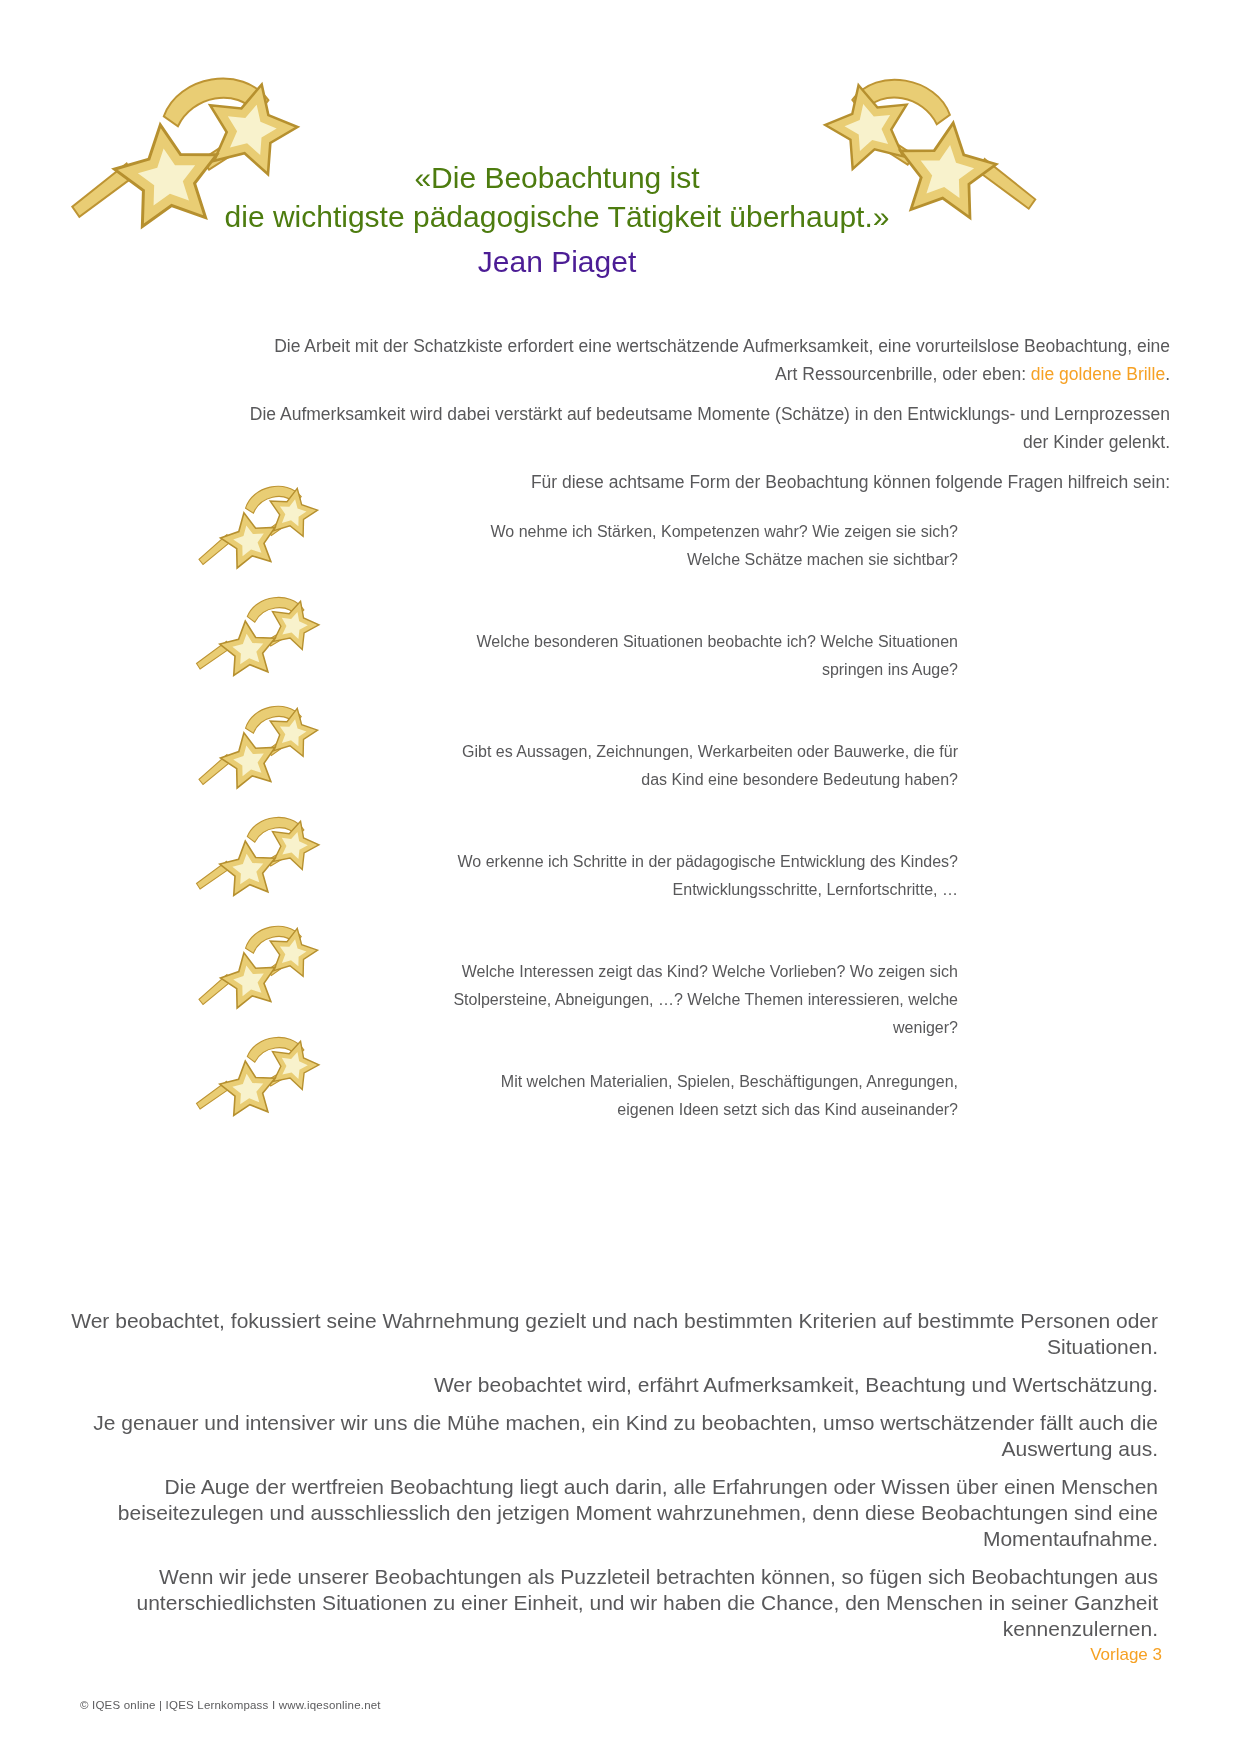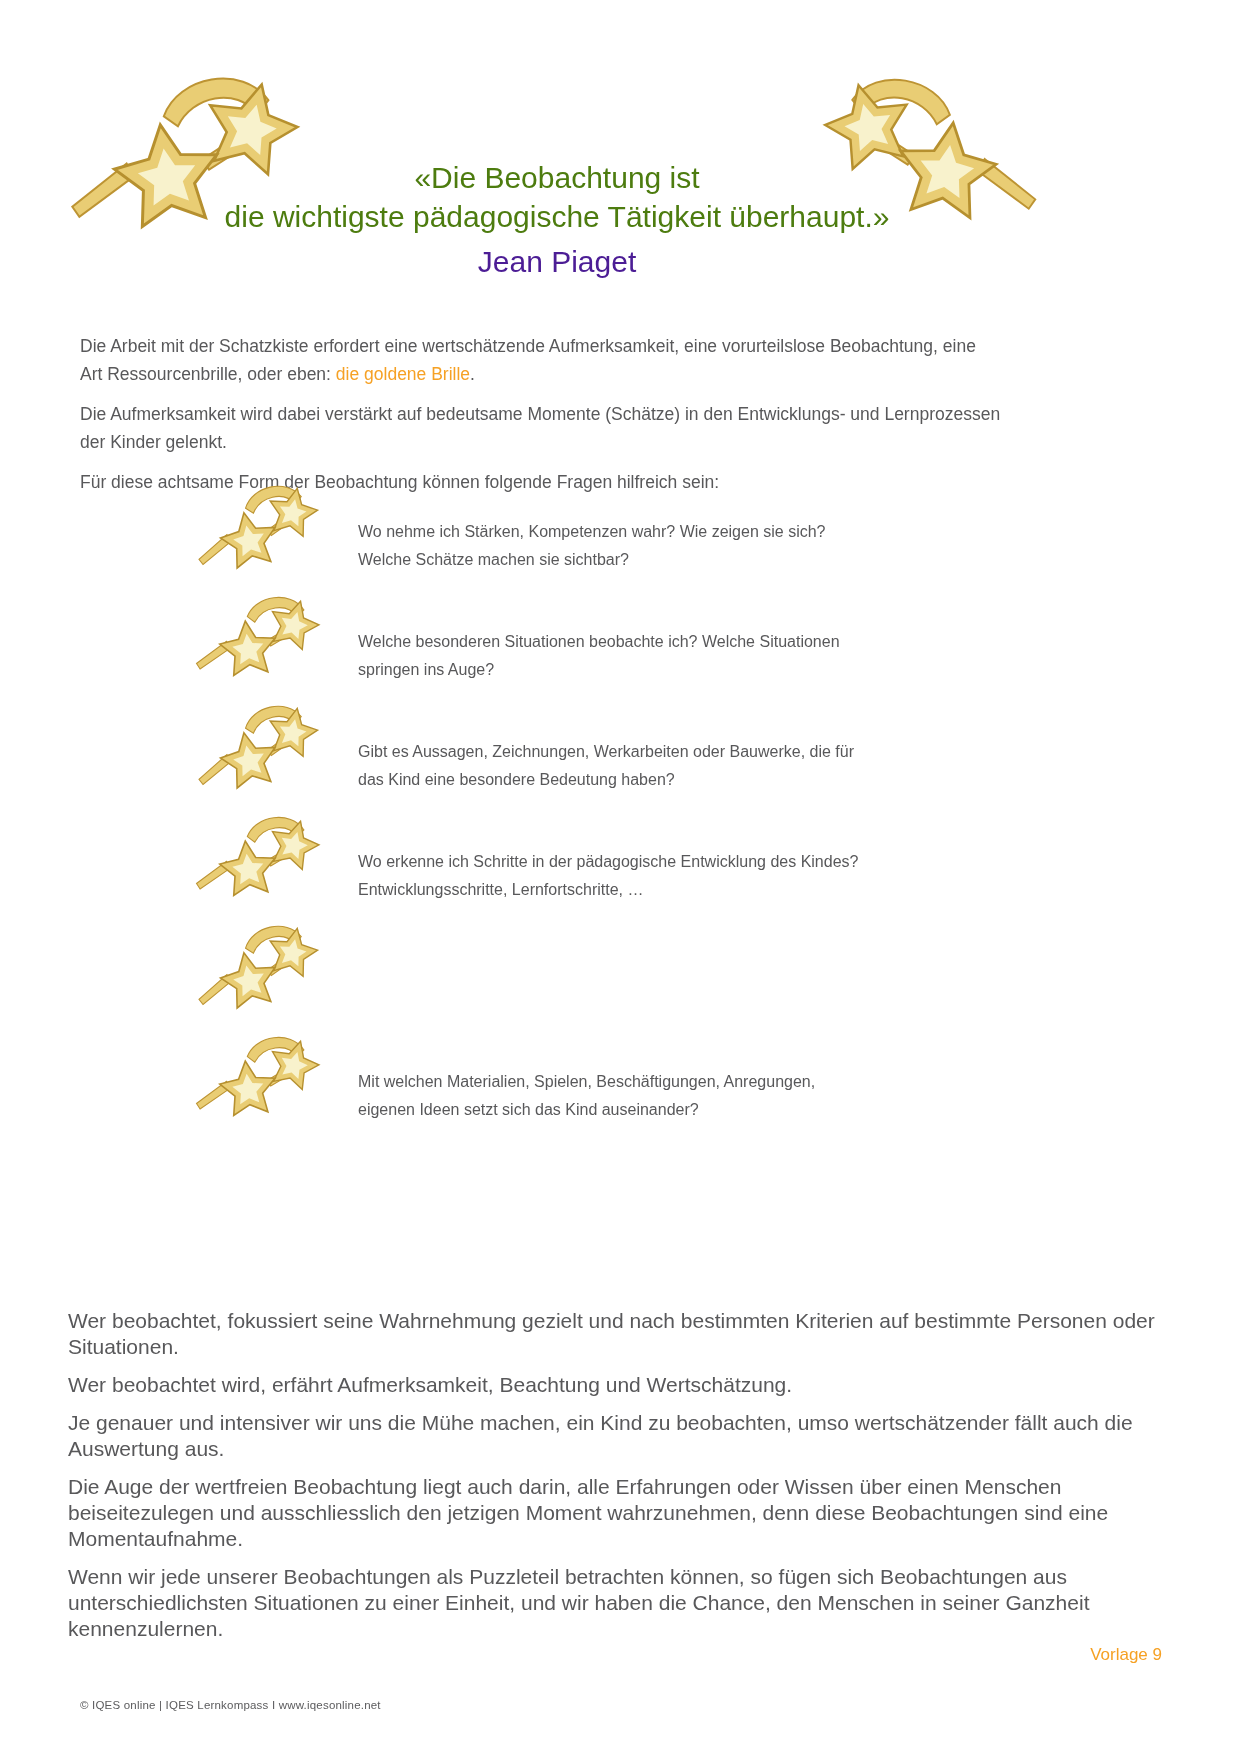--- a/index.html
+++ b/index.html
@@ -4,21 +4,21 @@
 <style>
   html,body{margin:0;padding:0;}
   body{
     width:1240px;height:1754px;
     background:#ffffff;
     font-family:"Liberation Sans", sans-serif;
     color:#58585a;
     position:relative;
     overflow:hidden;
   }
-  .pre{white-space:pre-line;}
+  .pre{white-space:pre-line;text-align:right;}
 
   
   .glasses-top-left{position:absolute;left:62px;top:62px;width:272px;height:186px;}
   .glasses-top-right{position:absolute;left:796px;top:56px;width:244px;height:190px;transform:scaleX(-1);}
   .glasses-top-left svg,.glasses-top-right svg,.q-icon svg{width:100%;height:100%;display:block;}
 
   
   .title-block{
     position:absolute;top:158px;left:0;width:1114px;
     text-align:center;line-height:39px;font-size:30px;
@@ -149,20 +149,23 @@
     <div class="q-text pre">Wo erkenne ich Schritte in der pädagogische Entwicklung des Kindes?
 Entwicklungsschritte, Lernfortschritte, …</div>
   </div>
 
   <div class="q-row">
     <div class="q-icon tilt1">
         <svg>
           <use href="#glasses"></use>
         </svg>
       </div>
+    <div class="q-text pre">Welche Interessen zeigt das Kind? Welche Vorlieben? Wo zeigen sich
+Stolpersteine, Abneigungen, …? Welche Themen interessieren, welche
+weniger?</div>
   </div>
 
   <div class="q-row">
     <div class="q-icon tilt2">
         <svg>
           <use href="#glasses"></use>
         </svg>
       </div>
     <div class="q-text pre">Mit welchen Materialien, Spielen, Beschäftigungen, Anregungen,
 eigenen Ideen setzt sich das Kind auseinander?</div>
@@ -177,14 +180,14 @@
   <p class="pre">Je genauer und intensiver wir uns die Mühe machen, ein Kind zu beobachten, umso wertschätzender fällt auch die
 Auswertung aus.</p>
   <p class="pre">Die Auge der wertfreien Beobachtung liegt auch darin, alle Erfahrungen oder Wissen über einen Menschen
 beiseitezulegen und ausschliesslich den jetzigen Moment wahrzunehmen, denn diese Beobachtungen sind eine
 Momentaufnahme.</p>
   <p class="pre">Wenn wir jede unserer Beobachtungen als Puzzleteil betrachten können, so fügen sich Beobachtungen aus
 unterschiedlichsten Situationen zu einer Einheit, und wir haben die Chance, den Menschen in seiner Ganzheit
 kennenzulernen.</p>
 </div>
 
-<div class="page-label">Vorlage 9</div>
+<div class="page-label">Vorlage 3</div>
 <div class="copyright">© IQES online | IQES Lernkompass I www.iqesonline.net</div>
 
 </body></html>

